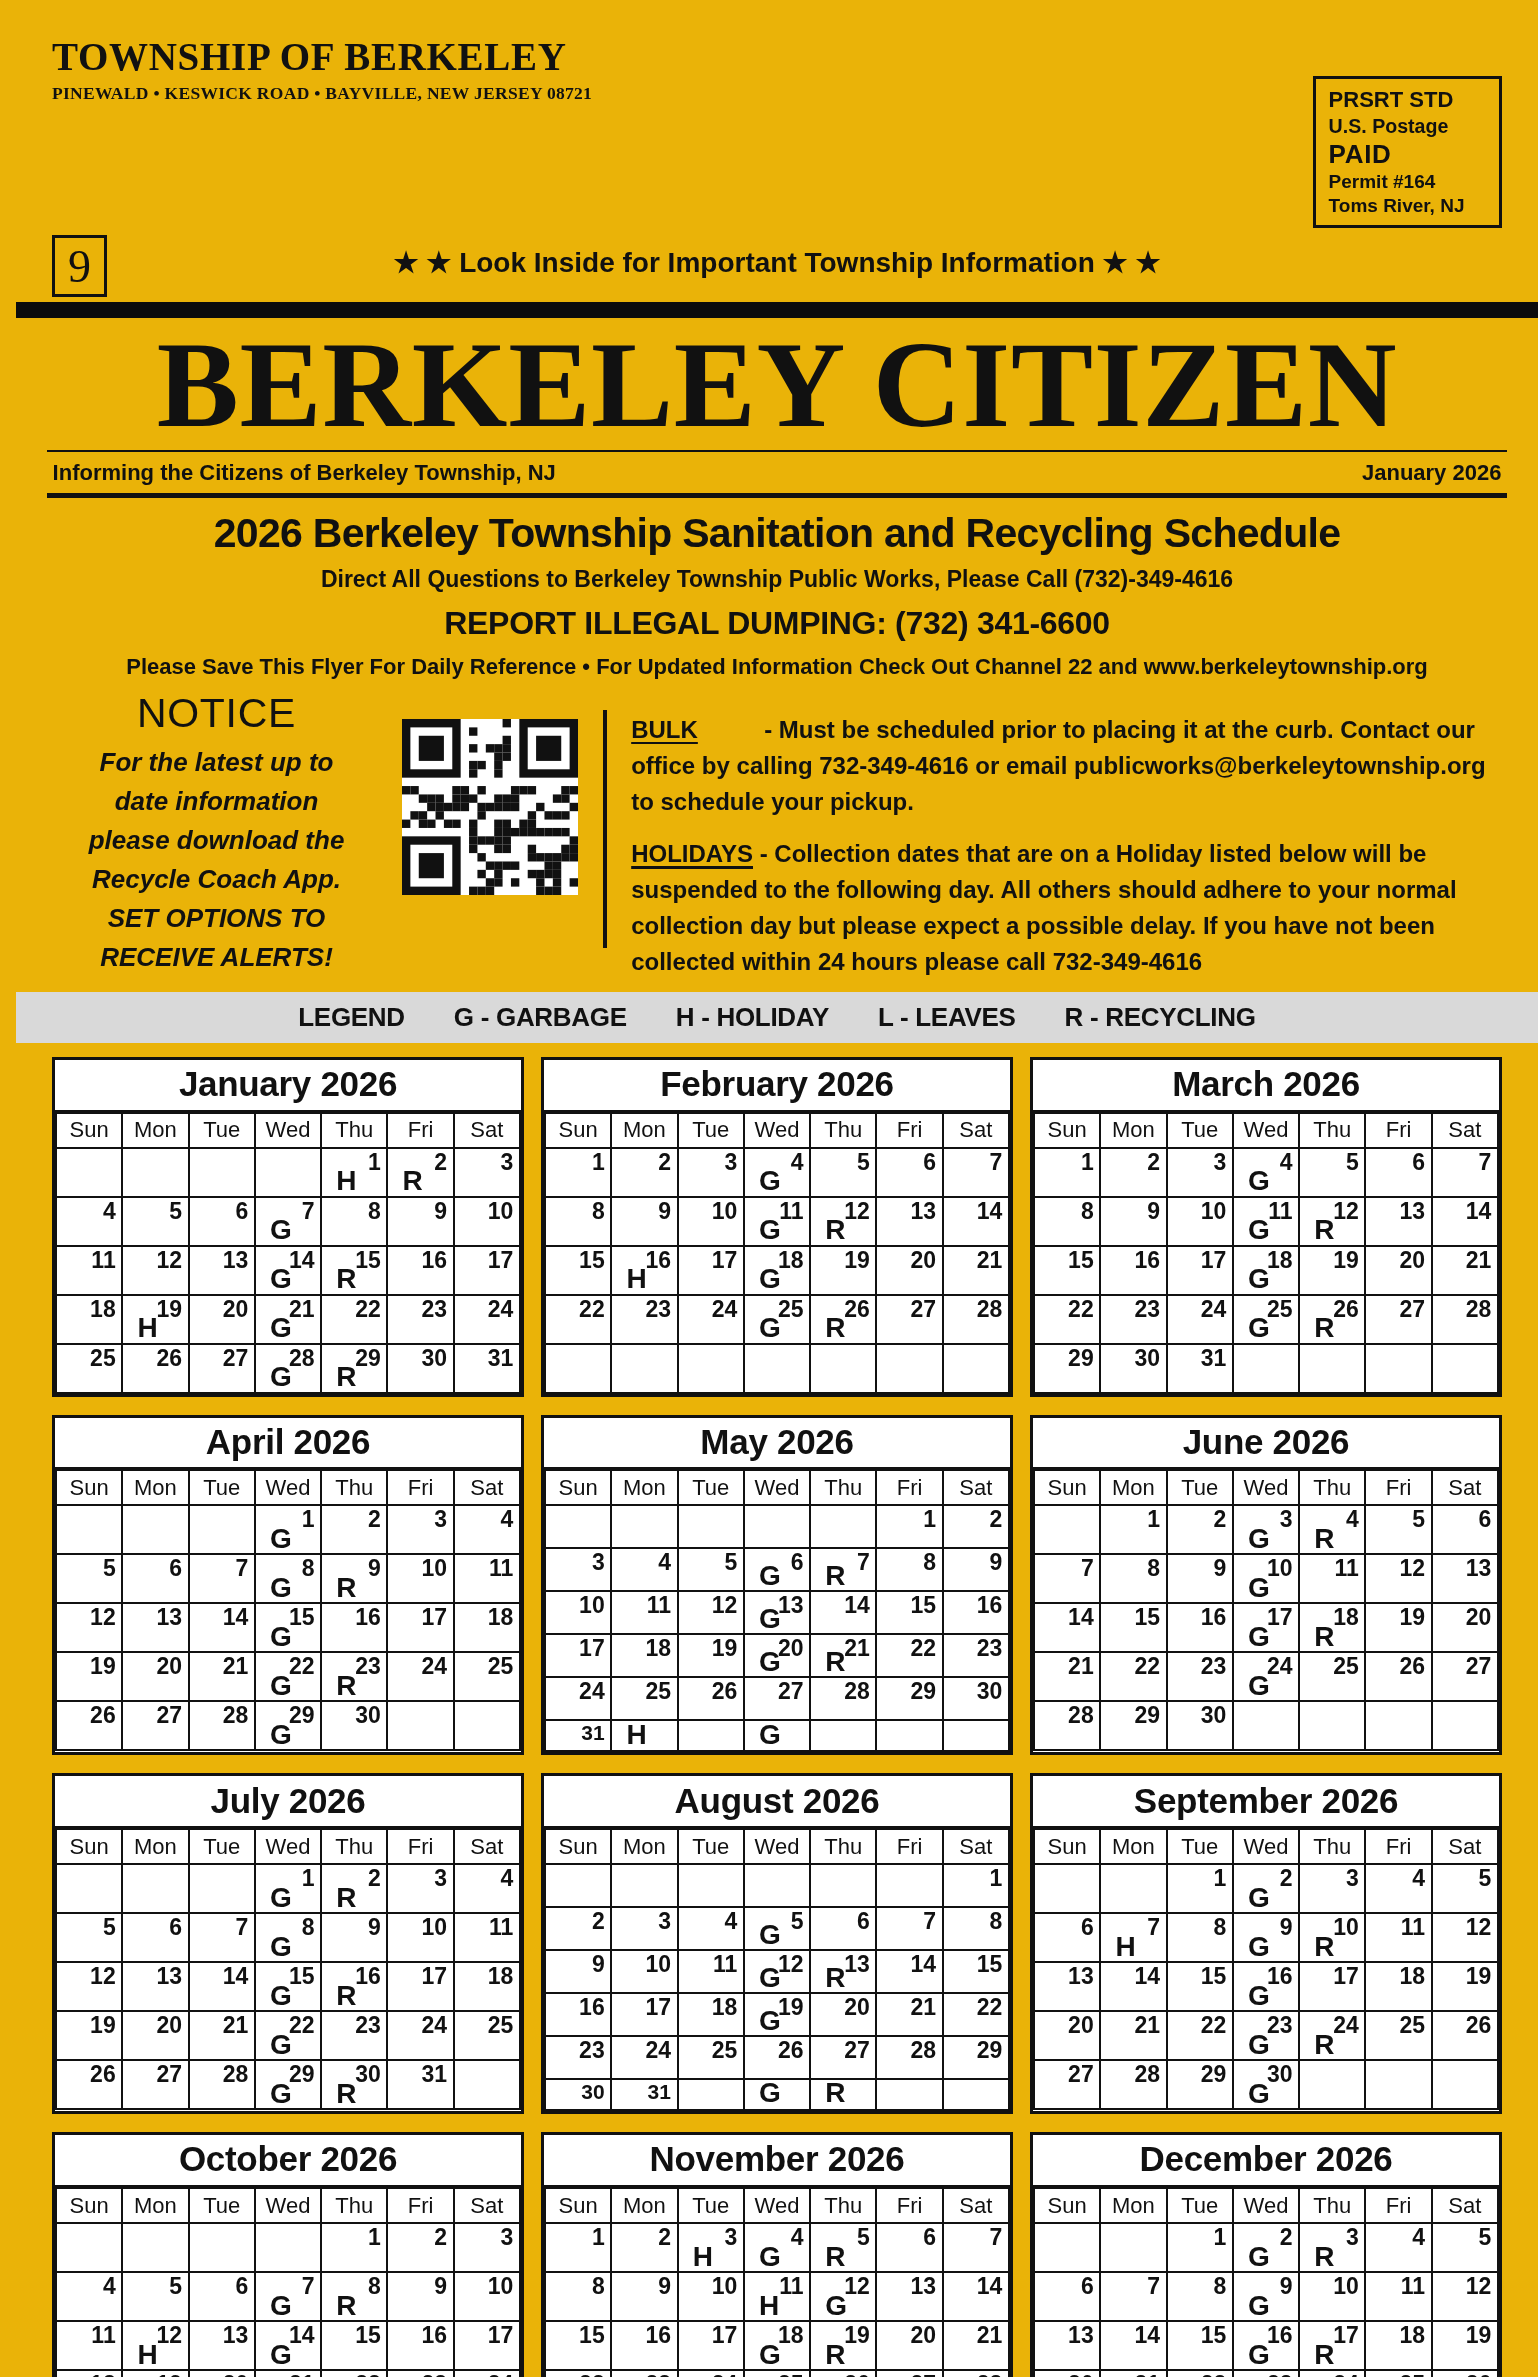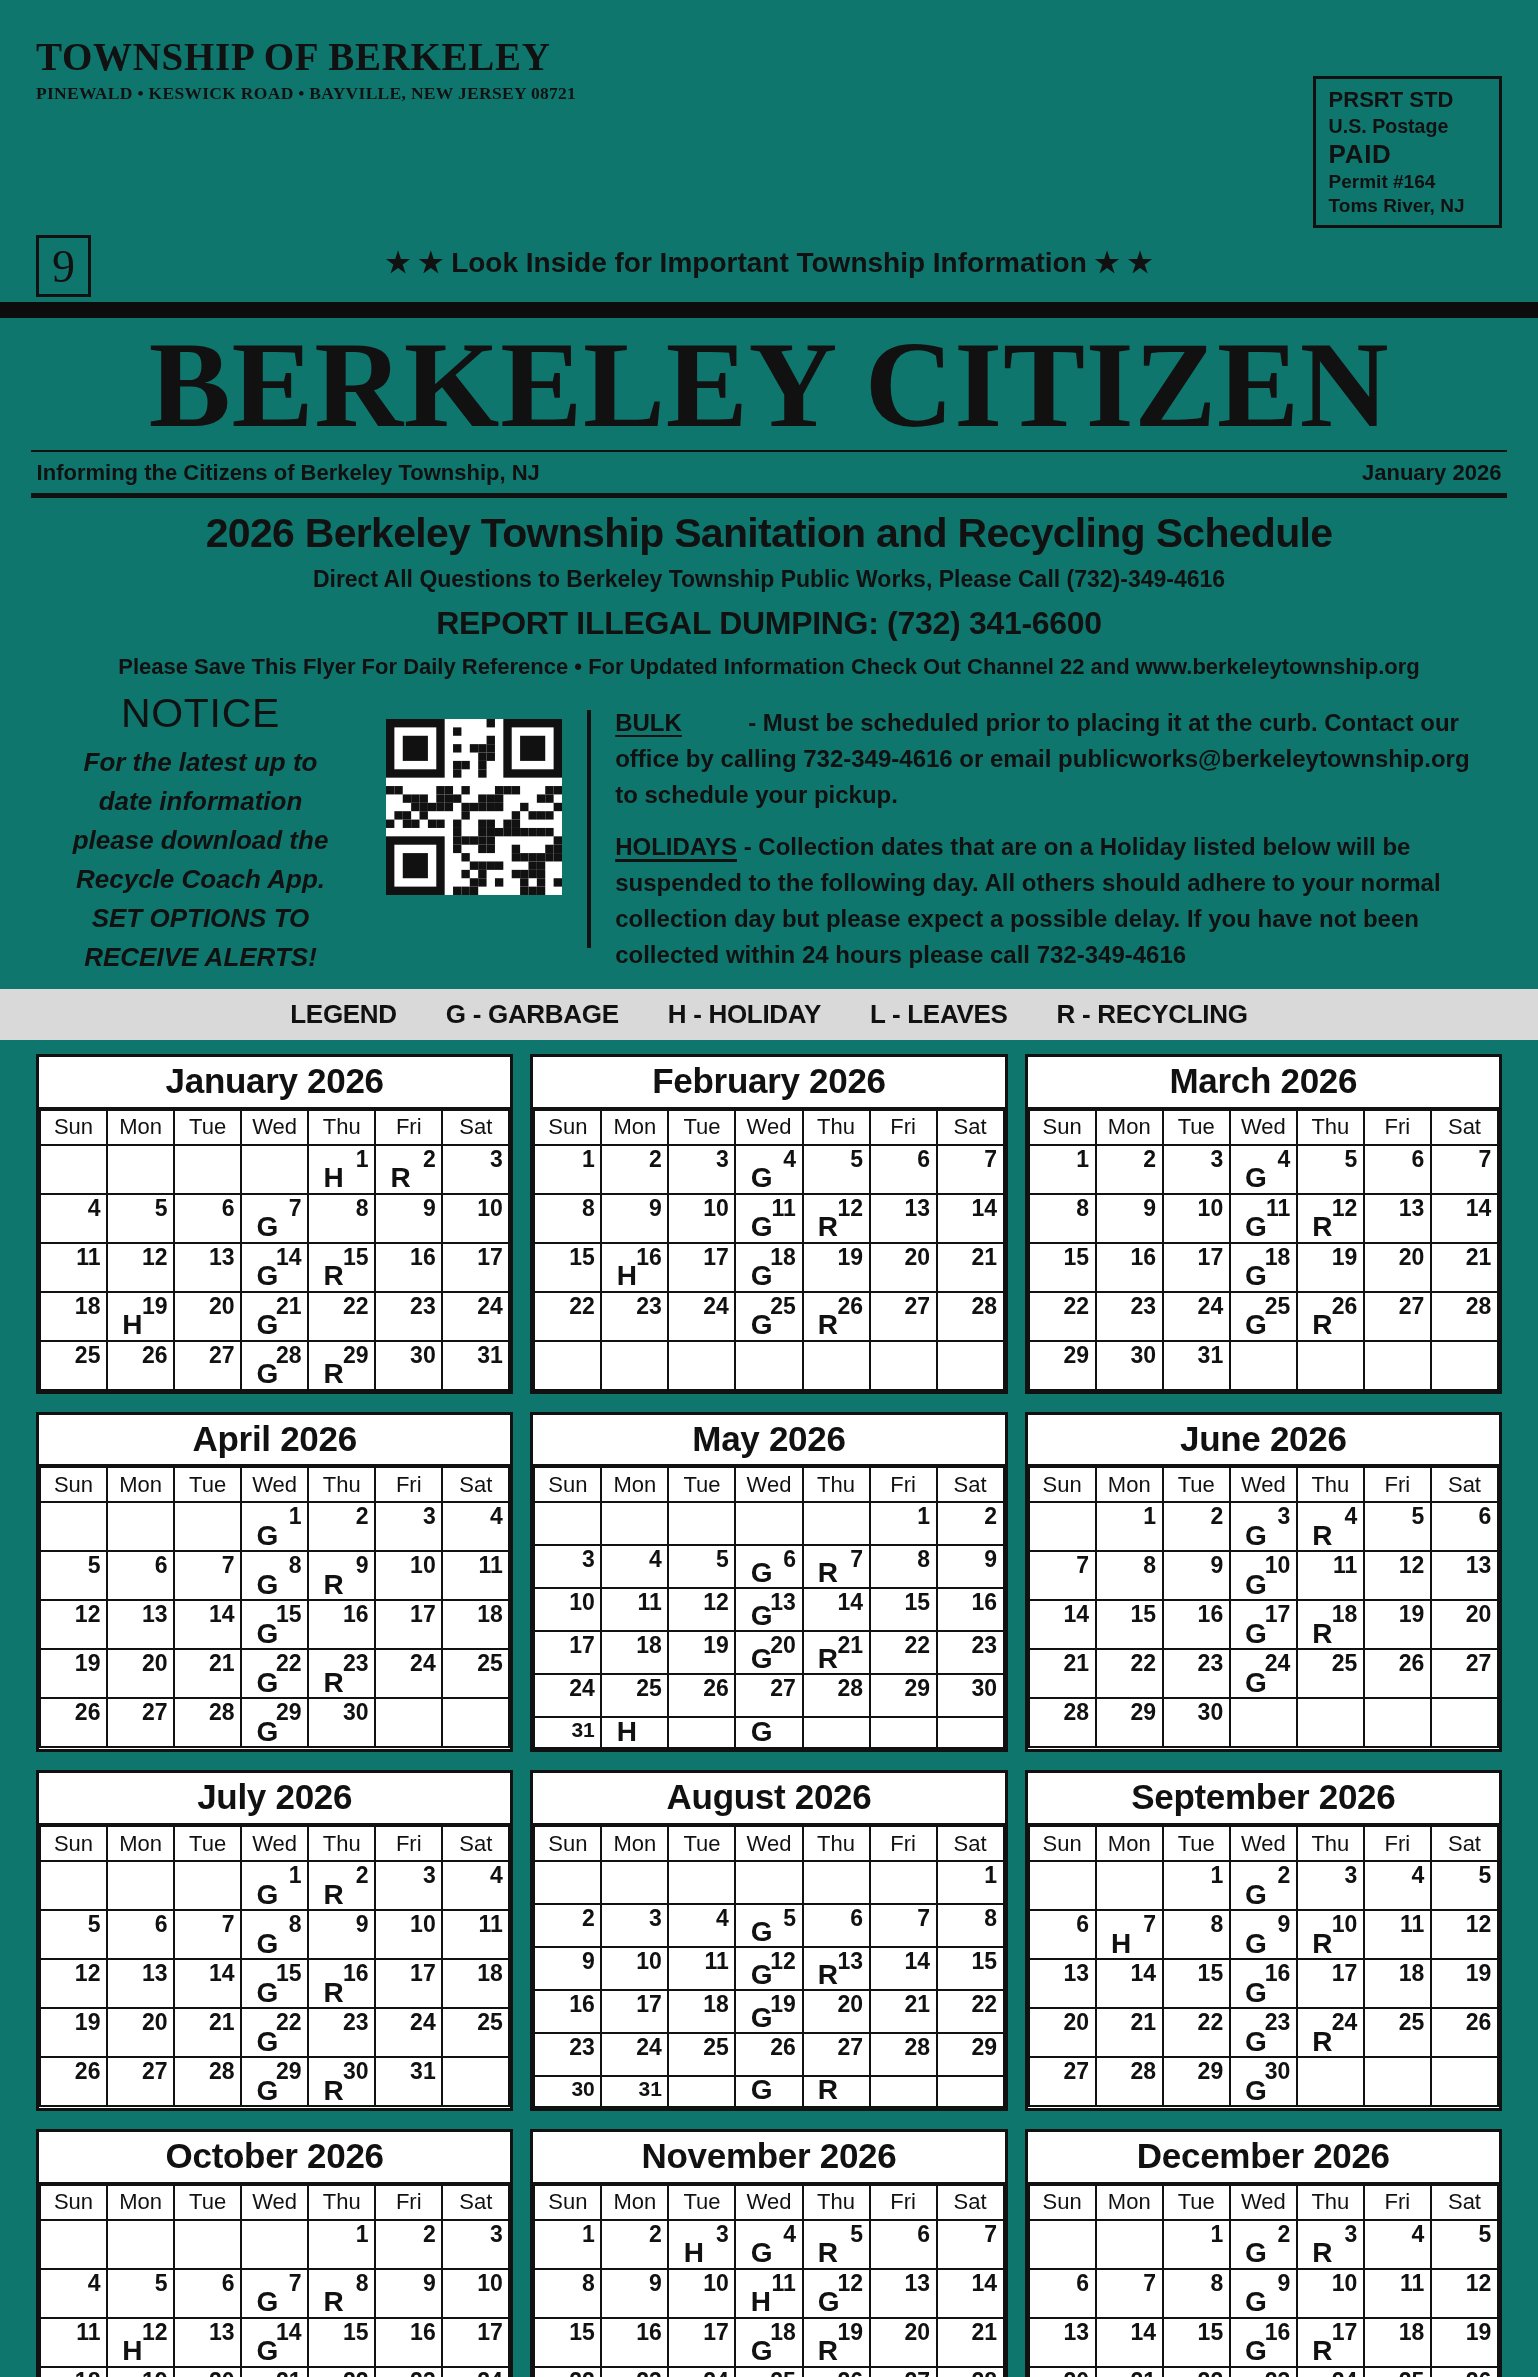--- a/index.html
+++ b/index.html
@@ -1,20 +1,20 @@
 <!DOCTYPE html>
 <html style="font-size:11.2px"><head>
 <meta charset="utf-8">
 <style>
   * { margin:0; padding:0; box-sizing:border-box; }
   body { background:#888; }
   .page {
-    width:1538px; height:2377px; background:#0f766e; color:#111;
+    width:1538px; height:2377px; background:#eab308; color:#111;
     font-family:"Liberation Sans", sans-serif; position:relative;
-    margin:0 auto; overflow:hidden;
+    margin:0 auto; overflow:hidden;padding-left:16px;
   }
   
   .tophdr { display:flex; justify-content:space-between; padding:34px 36px 0 36px; }
   .brand-name { font-family:"Liberation Serif", serif; font-weight:bold; font-size:39px; letter-spacing:0.7px; }
   .brand-addr { font-family:"Liberation Serif", serif; font-weight:bold; font-size:17.5px; margin-top:4.2px; letter-spacing:0.3px; }
   .postage { border:3.5px solid #111; padding:7px 12.6px; font-weight:bold; line-height:1.25; min-width:189px;margin-top:42px; }
   .postage .l1 { font-size:22px; } .postage .l2 { font-size:19.6px; }
   .postage .l3 { font-size:26px; letter-spacing:0.7px; } .postage .l4, .postage .l5 { font-size:19px; }
   .lookrow { position:relative; height:70px; margin-top:2.8px; }
   .pagenum { position:absolute; left:36px; top:4.2px; width:55px; height:62px; border:3.5px solid #111;
@@ -37,21 +37,21 @@
   .noticezone { display:flex; padding:9.8px 36px 0 36px; }
   .notice-left { width:329px; text-align:center; flex:0 0 auto; }
   .notice-head { font-size:41px; font-weight:normal; letter-spacing:0.7px; }
   .notice-body { font-size:26px; font-weight:bold; font-style:italic; line-height:1.5; white-space:pre-line; margin-top:5.6px; }
   .qrwrap { flex:0 0 auto; margin:29px 18px 0 21px; }
   .vdiv { width:4.2px; background:#111; margin:19.6px 24px 0 7px; height:238px; flex:0 0 auto; }
   .notice-right { flex:1 1 auto; padding-right:7px; }
   .changes-head { text-align:center; font-size:31px; font-weight:bold; letter-spacing:-0.3px; }
   .chg { font-size:24px; font-weight:bold; line-height:1.5; margin-top:15.4px; }
   .chg .lbl { text-decoration:underline; text-underline-offset:4.2px; text-decoration-thickness:2.8px; }
-  .chg.bulk .lbl { display:inline-block; min-width:133px; text-decoration:underline; }
+  .chg.bulk .lbl { display:inline-block; min-width:133px; text-decoration:underline;margin-top:7px; }
   
   .legendband { background:#d9d9d9; margin-top:12.6px; padding:9.8px 0; }
   .legendband .inner { display:flex; justify-content:center; gap:49px; font-weight:bold; font-size:26px; letter-spacing:-0.3px; }
   
   .calgrid { display:grid; grid-template-columns:repeat(3, 1fr); column-gap:17px; row-gap:18px; padding:14px 36px 0 36px; }
   .month { border:3.5px solid #111; background:#fff; }
   .mtitle { text-align:center; font-size:35px; font-weight:bold; padding:4.2px 0 5.6px 0; border-bottom:2.8px solid #111; letter-spacing:-0.3px; }
   .month table { width:100%; border-collapse:collapse; table-layout:fixed; }
   .month th { border:2.1px solid #111; font-weight:normal; font-size:22px; height:35px; }
   .month td { border:2.1px solid #111; height:49px; position:relative; }

